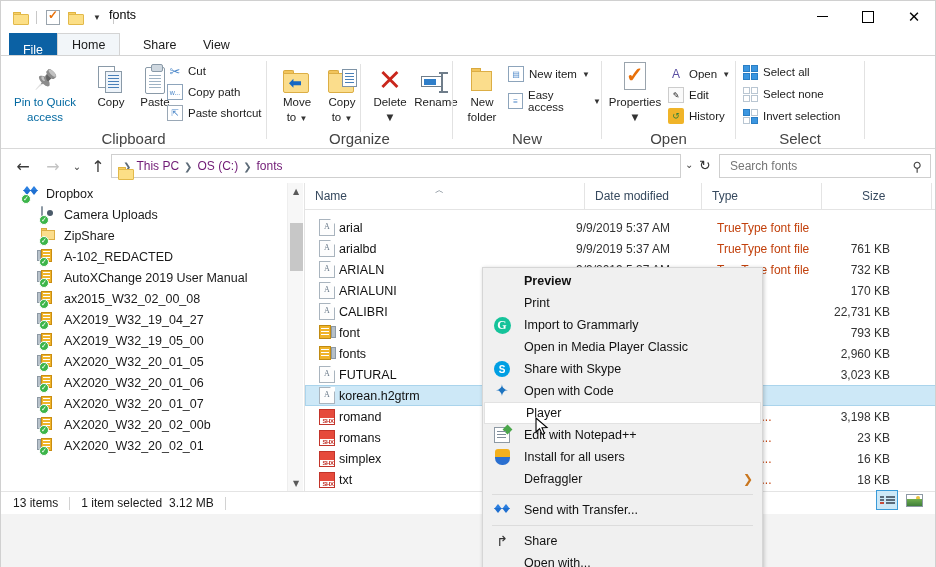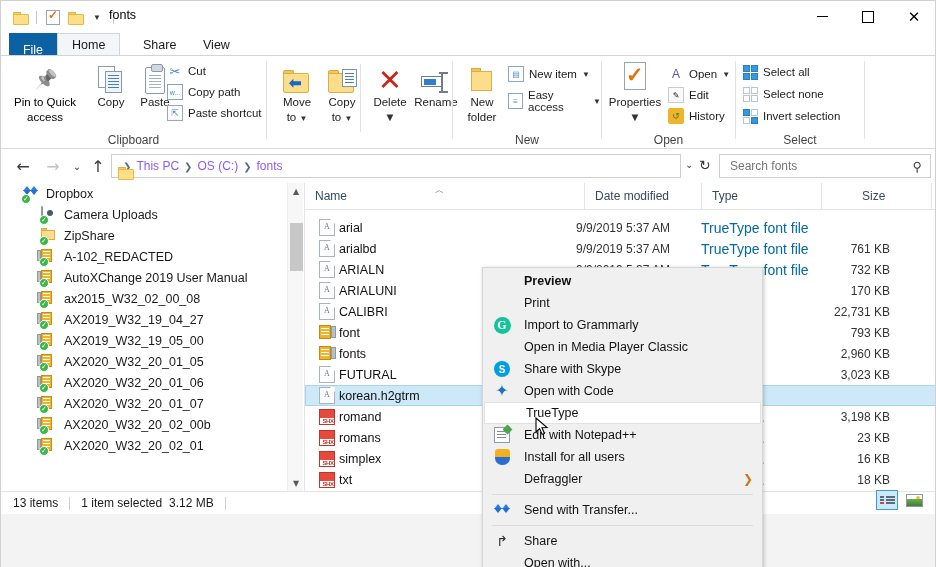--- a/index.html
+++ b/index.html
@@ -46,27 +46,27 @@
   .chev-up { font-size:10px; color:#4a4a4a; }
   .help-circ { width:16px; height:16px; border-radius:50%; background:#1e7bd6; color:#fff;
       font-size:11px; font-weight:bold; display:flex; align-items:center; justify-content:center;
       font-family:"Liberation Serif", serif;}
 
   
   .ribbon { position:absolute; left:0; top:55px; width:936px; height:93px; background:#fff;
             border-bottom:1px solid #d9d9d9; }
   .rgroup { position:absolute; top:0; height:93px; }
   .rgroup .gtitle { position:absolute; bottom:2px; left:0; width:100%; text-align:center;
-      font-size:12px; color:#444; }
+      font-size:15px; color:#444; }
   .gsep { position:absolute; top:5px; width:1px; height:78px; background:#e2e2e2; }
 
   .bigbtn { position:absolute; top:4px; width:54px; text-align:center; color:#1c1c1c; }
   .bigbtn .lbl { font-size:11.5px; line-height:12.5px; margin-top:2px; }
   .bigbtn .ic { height:34px; display:flex; align-items:flex-end; justify-content:center; }
-  .dis { color:#000000; }
+  .dis { color:#0369a1; }
 
   .smrow { position:absolute; display:flex; align-items:center; gap:5px; font-size:11.5px; color:#1c1c1c;}
   .smrow .ic { width:16px; height:16px; display:flex; align-items:center; justify-content:center;}
 
   
   .pin { width:22px; height:26px; position:relative; }
   .pin:before{ content:"📌"; font-size:19px; filter:grayscale(1) brightness(1.35); }
   .docs { width:26px; height:28px; position:relative; }
   .docs i { position:absolute; width:17px; height:22px; background:#fff; border:1px solid #8a9aa8; }
   .docs i:nth-child(1){ left:0; top:0; }
@@ -107,21 +107,21 @@
   .sq4.inv span:nth-child(1),.sq4.inv span:nth-child(4){ background:#3b96e0; border-color:#2a7ec4;}
   .sq4.inv span:nth-child(2),.sq4.inv span:nth-child(3){ background:#fff; border-color:#b9c6d2;}
 
   
   .addr { position:absolute; left:0; top:149px; width:936px; height:32px; background:#fff; }
   .navbtn { position:absolute; top:4px; width:24px; height:24px; display:flex; align-items:center;
             justify-content:center; font-size:16px; color:#3a3a3a; font-family:"DejaVu Sans", sans-serif;}
   .navbtn.off { color:#c3c3c3; }
   .abox { position:absolute; left:110px; top:4px; width:570px; height:24px; border:1px solid #cfcfcf;
           background:#fff; display:flex; align-items:center; padding:0 6px; }
-  .crumb { font-size:12px; color:#8b5cf6; padding:0 4px; }
+  .crumb { font-size:12px; color:#701a75; padding:0 4px; }
   .crumb-sep { color:#5d6b78; font-size:10px; padding:0 1px; }
   .drop-r { position:absolute; left:684px; top:9px; font-size:10px; color:#444; }
   .refresh { position:absolute; left:698px; top:7px; font-size:14px; color:#333;
              font-family:"DejaVu Sans", sans-serif; }
   .search { position:absolute; left:718px; top:4px; width:212px; height:24px; border:1px solid #cfcfcf;
             background:#fff; display:flex; align-items:center; padding:0 8px; }
   .search input { border:0; outline:0; font:12px "Liberation Sans", sans-serif; color:#6d6d6d; flex:1; background:transparent; }
   .search .mag { font-size:13px; color:#444; font-family:"DejaVu Sans", sans-serif; }
 
   
@@ -161,21 +161,21 @@
              border-bottom:1px solid #e4e4e4; }
   .col { position:absolute; top:0; height:26px; display:flex; align-items:center; font-size:12px;
          color:#36495e; border-right:1px solid #e4e4e4; padding-left:10px; }
   .sortmark { position:absolute; top:1px; font-size:9px; color:#5d6b78; }
 
   .rows { position:absolute; left:0; top:27px; width:633px; height:281px; }
   .row { position:relative; height:21px; display:flex; align-items:center; font-size:12.5px; color:#111; }
   .row.sel { background:#cde8f7; outline:1px solid #aad4ec; outline-offset:-1px; }
   .c-name { position:absolute; left:14px; display:flex; align-items:center; gap:4px; }
   .c-date { position:absolute; left:271px; color:#333; font-size:12px;}
-  .c-type { position:absolute; left:396px; color:#0369a1; font-size:14px;}
+  .c-type { position:absolute; left:412px; color:#c2410c; font-size:12px;}
   .c-size { position:absolute; left:497px; width:88px; text-align:right; color:#333; font-size:12px;margin-top:43px;}
 
   .ttf { width:16px; height:17px; background:#fdfdfd; border:1px solid #a9b4be; position:relative;}
   .ttf:after{ content:"A"; position:absolute; left:4px; top:2px; font-size:8px; color:#6a7a8a;
       font-family:"Liberation Serif", serif;}
   .ttf:before{ content:""; position:absolute; right:-1px; top:-1px; border-width:0 5px 5px 0;
       border-style:solid; border-color:transparent #fff transparent transparent;}
   .shx { width:16px; height:16px; background:#fff; border:1px solid #c2342a; position:relative; overflow:hidden;}
   .shx:before{ content:""; position:absolute; left:0; top:0; width:16px; height:8px; background:#e64a3c;}
   .shx:after{ content:"SHX"; position:absolute; left:0; bottom:0; width:16px; text-align:center;
@@ -352,20 +352,21 @@
       </div>
       <div class="bigbtn" style="left:142px;">
         <div class="ic">
             <span class="renm">
               <span class="bar"></span>
               <span class="ibeam"></span>
             </span>
           </div>
         <div class="lbl">Rename</div>
       </div>
+      <div class="gtitle">Organize</div>
     </div>
     <div class="gsep" style="left:451px;"></div>
 
     <div class="rgroup" style="left:452px;width:148px;">
       <div class="bigbtn" style="left:2px;">
         <div class="ic">
             <span class="foldBig">
               <span class="t"></span>
               <span class="b"></span>
             </span>
@@ -711,21 +712,21 @@
       <span>Share with Skype</span>
     </div>
     <div class="ci">
       <span class="mic">
           <span class="vsc">✦</span>
         </span>
       <span>Open with Code</span>
     </div>
     <div class="ci hl">
       <span class="mic"></span>
-      <span>TrueType</span>
+      <span>Player</span>
     </div>
     <div class="ci">
       <span class="mic">
           <span class="npp"></span>
         </span>
       <span>Edit with Notepad++</span>
     </div>
     <div class="ci">
       <span class="mic">
           <span class="shld"></span>

